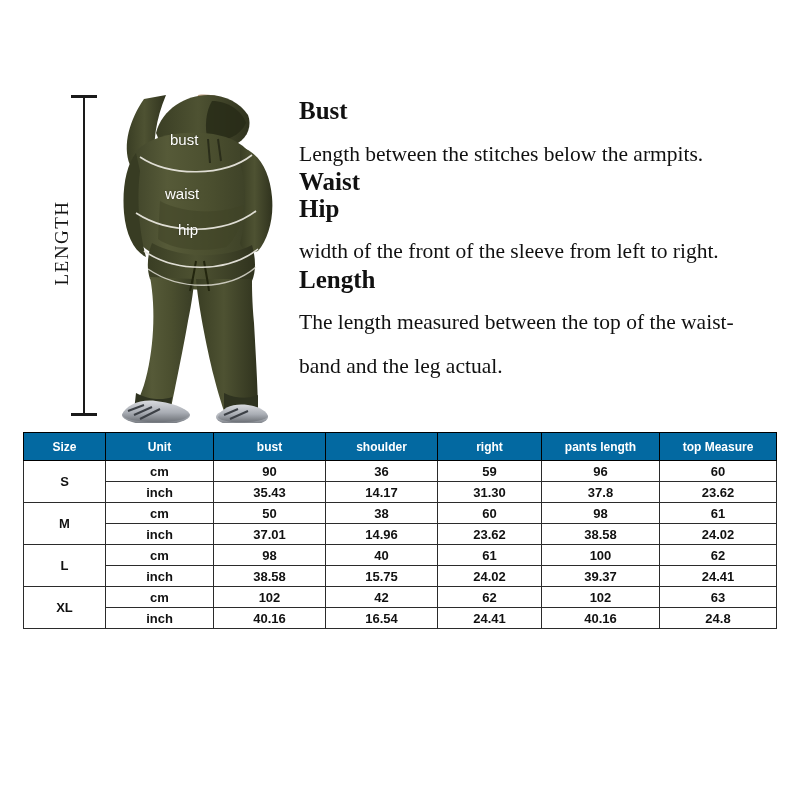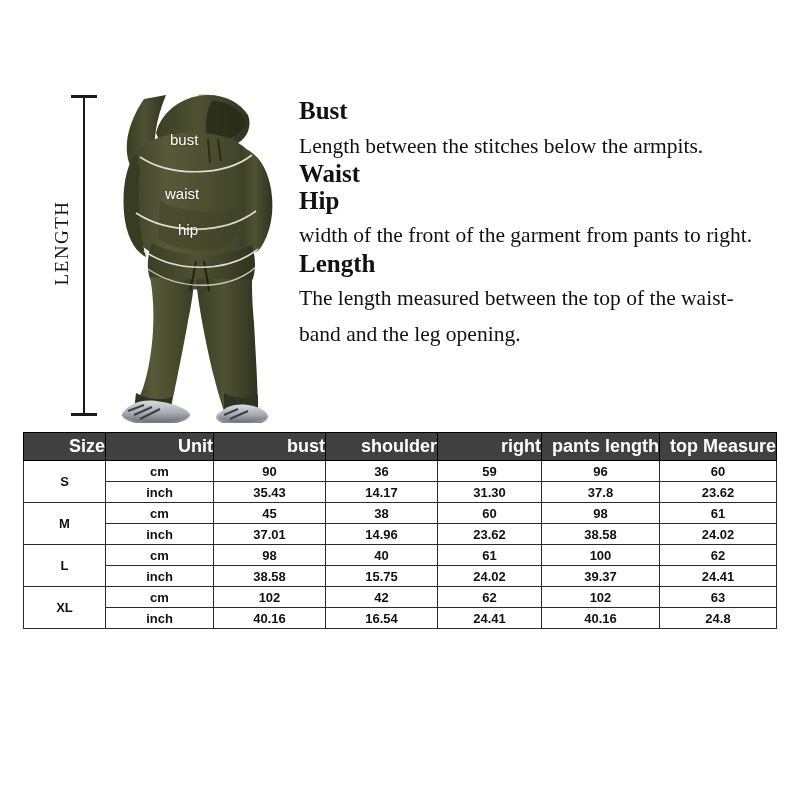--- a/index.html
+++ b/index.html
@@ -98,21 +98,21 @@
     color: #111111;
     line-height: 1.06;
     margin: 0;
   }
   #desc .def {
     font-family: "Liberation Serif", serif;
     font-size: 21.5px;
     font-weight: normal;
     color: #111111;
     line-height: 1.28;
-    margin: 8px 0 1px 0;
+    margin: 16px 0 1px 0;
   }
 
   
   #size-table {
     position: absolute;
     left: 23px;
     top: 432px;
     width: 753px;
     border-collapse: collapse;
     table-layout: fixed;
@@ -122,26 +122,25 @@
     border: 1.5px solid #2b2b2b;
     text-align: center;
     font-size: 13px;
     font-weight: bold;
     color: #111111;
     padding: 0;
     height: 20px;
     background: #ffffff;
   }
   #size-table thead th {
-    background: #404040;
+    background: #0369a1;
     color: #ffffff;
     border-color: #000000;
-    font-size: 18px;
+    font-size: 12px;
     height: 27px;
-    text-align: right;
   }
   #size-table td.size-cell {
     font-size: 13px;
   }
 
   .col-size     { width: 82px; }
   .col-unit     { width: 108px; }
   .col-bust     { width: 112px; }
   .col-shoulder { width: 112px; }
   .col-sleeve   { width: 104px; }
@@ -247,25 +246,25 @@
   </div>
 
   <div id="desc">
 
     <p class="term">Bust</p>
     <p class="def">Length between the stitches below the armpits.</p>
 
     <p class="term">Waist</p>
 
     <p class="term">Hip</p>
-    <p class="def">width of the front of the garment from pants to right.</p>
+    <p class="def">width of the front of the sleeve from left to right.</p>
 
     <p class="term">Length</p>
     <p class="def">The length measured between the top of the waist-</p>
-    <p class="def">band and the leg opening.</p>
+    <p class="def">band and the leg actual.</p>
   </div>
 
   <table id="size-table">
     <colgroup>
       <col class="col-size">
         <col class="col-unit">
         <col class="col-bust">
       <col class="col-shoulder">
         <col class="col-sleeve">
         <col class="col-pants">
@@ -298,21 +297,21 @@
         <td>35.43</td>
         <td>14.17</td>
         <td>31.30</td>
         <td>37.8</td>
         <td>23.62</td>
       </tr>
 
       <tr>
         <td class="size-cell" rowspan="2">M</td>
         <td>cm</td>
-        <td>45</td>
+        <td>50</td>
         <td>38</td>
         <td>60</td>
         <td>98</td>
         <td>61</td>
       </tr>
       <tr>
         <td>inch</td>
         <td>37.01</td>
         <td>14.96</td>
         <td>23.62</td>

